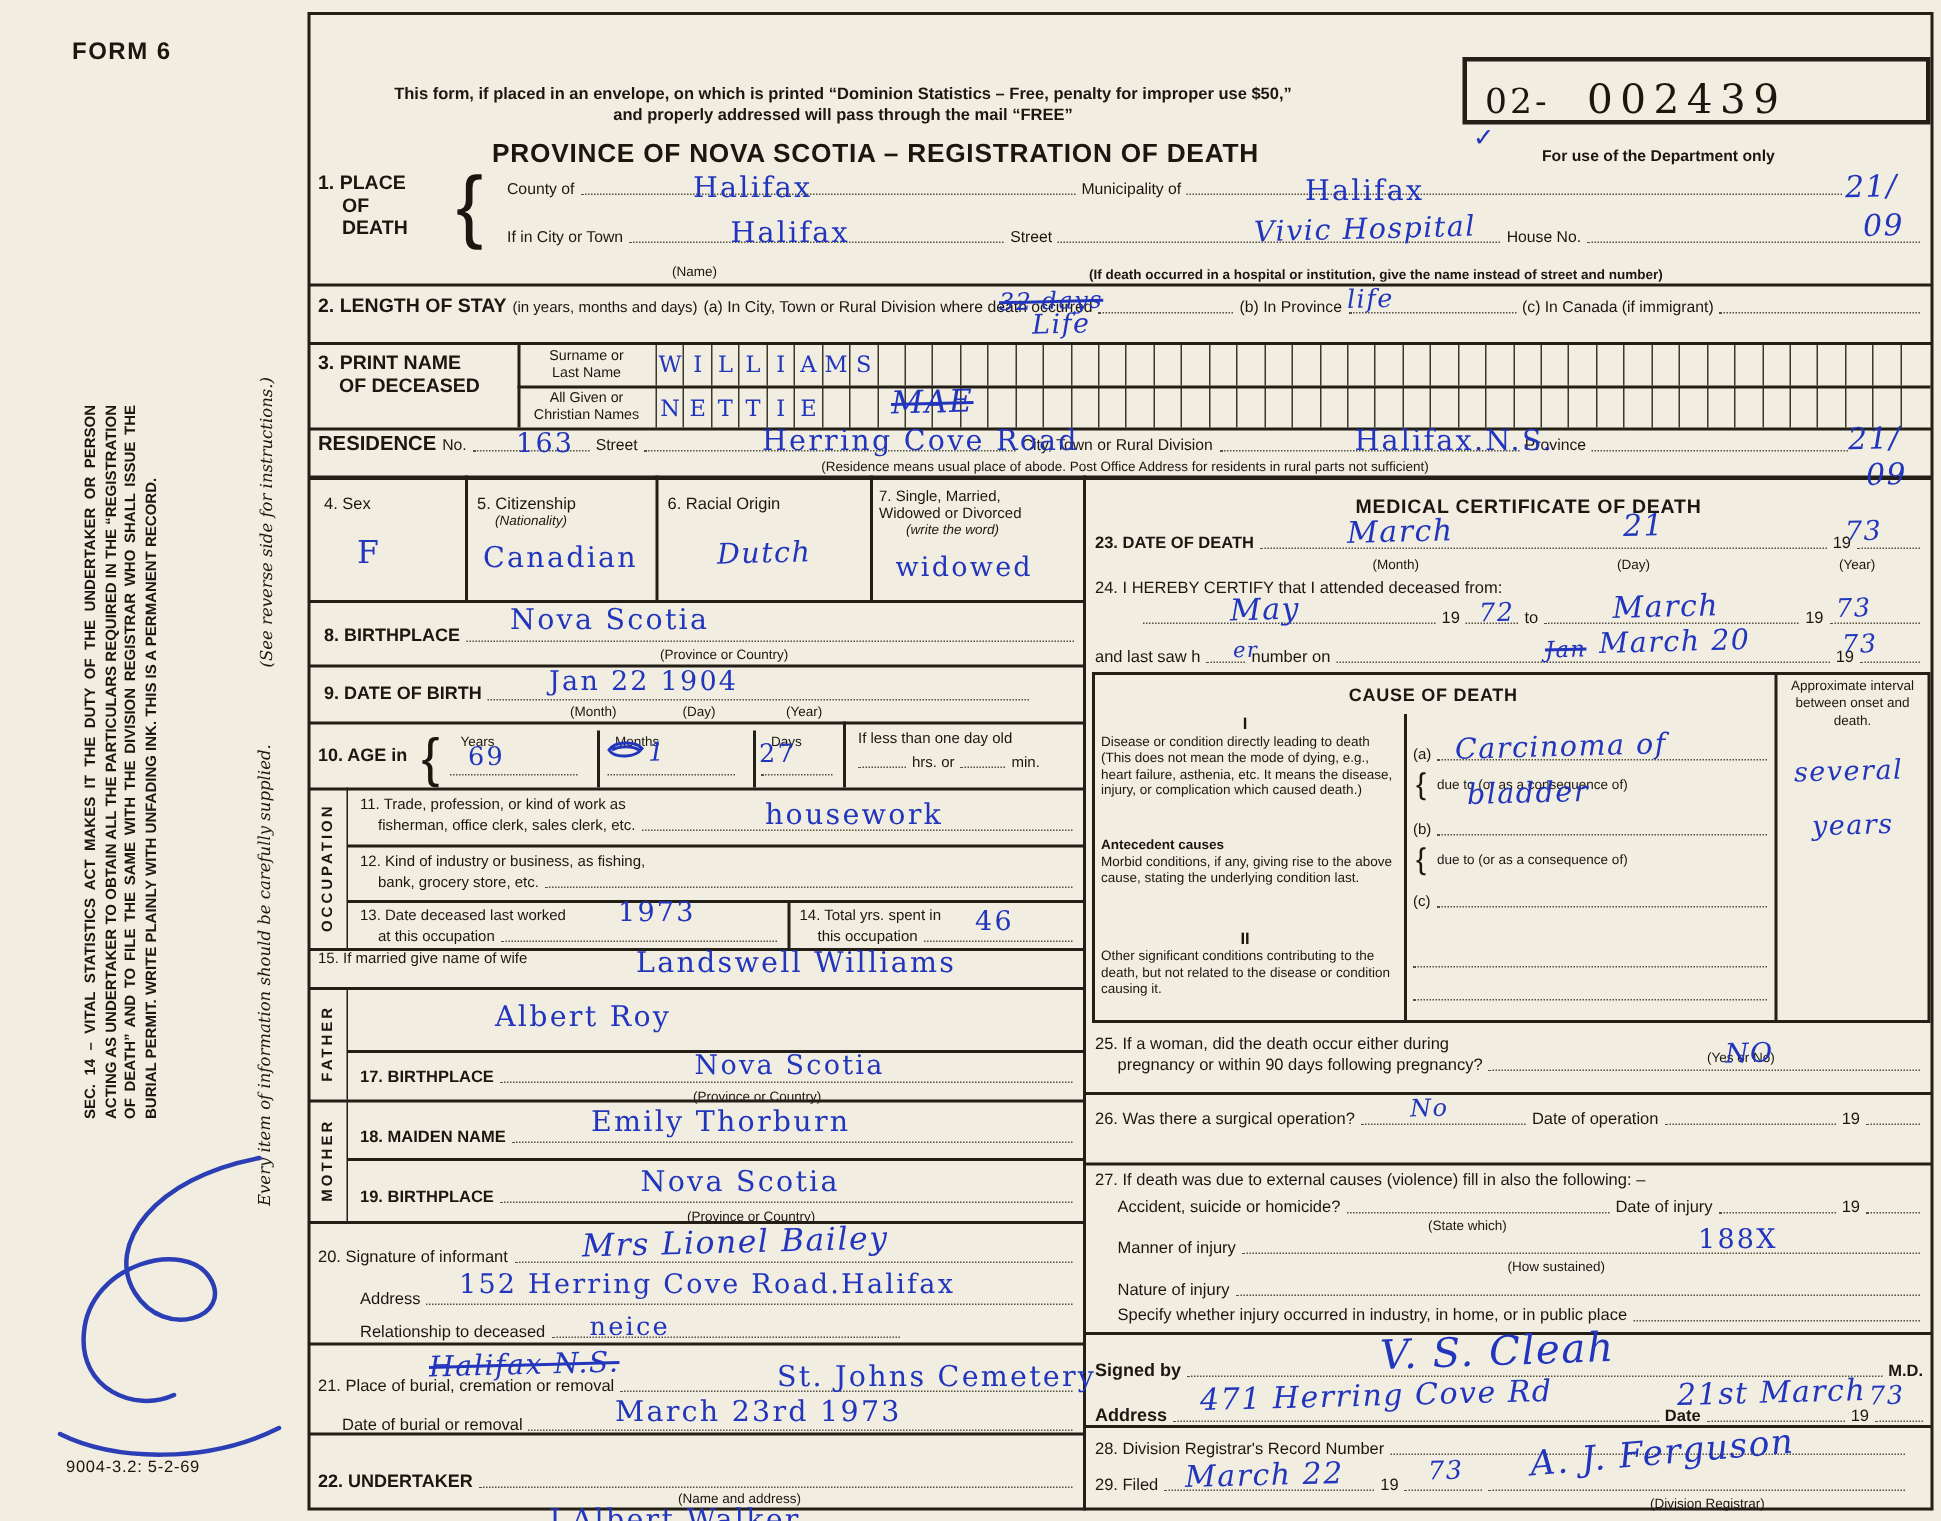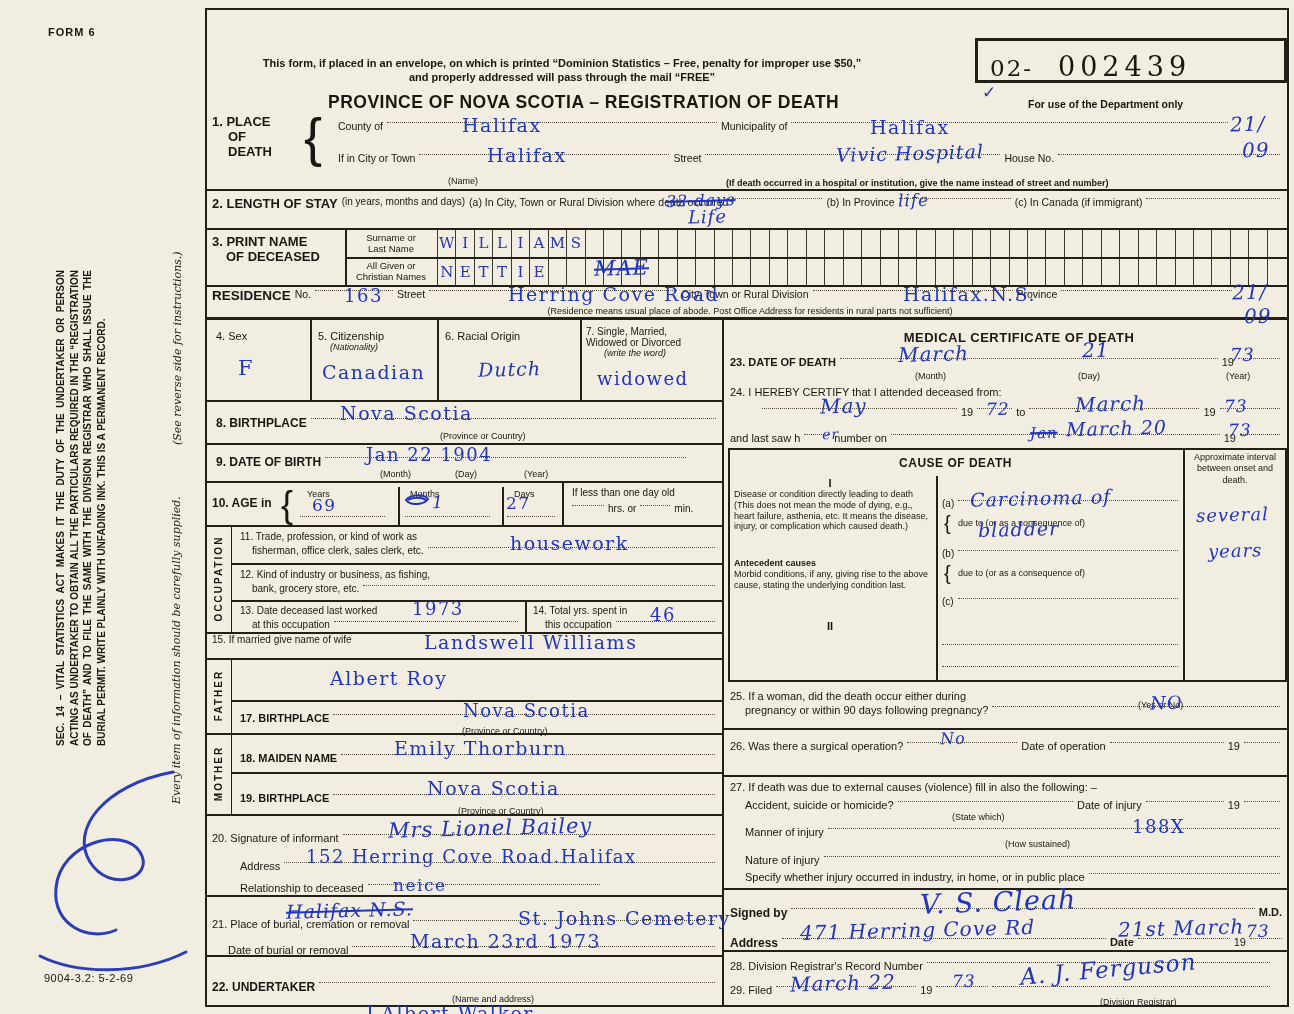--- a/index.html
+++ b/index.html
@@ -1,19 +1,19 @@
 <!DOCTYPE html>
 <html><head>
 <meta charset="utf-8">
 <style>
 *{margin:0;padding:0;box-sizing:border-box}
 body{background:#6e6a60}
 .page{position:relative;width:1294px;height:1014px;background:#f1ede0;font-family:"Liberation Sans",sans-serif;color:#1b1710;overflow:hidden}
 .a{position:absolute}
-.fx{display:flex;gap:4px}
+.fx{display:flex;align-items:flex-end;gap:4px}
 .fx0{display:flex}
 .b{font-weight:bold}
 .i{font-style:italic}
 .ctr{text-align:center}
 .ser{font-family:"DejaVu Serif",serif}
 .s9{font-size:9px}.s95{font-size:9.5px}.s10{font-size:10px}.s105{font-size:10.5px}.s11{font-size:11px}.s12{font-size:12px}.s13{font-size:13px}
 .dt{height:3px;border-bottom:1.5px dotted #55503f;margin-bottom:2px}
 .hl{position:absolute;height:1.5px;background:#241f16}
 .vl{position:absolute;width:1.5px;background:#241f16}
 .rot{transform:rotate(-90deg)}
@@ -24,21 +24,21 @@
 .hw{position:absolute;font-family:"DejaVu Serif",serif;color:#2135bd;white-space:nowrap;line-height:1;z-index:6}
 .hp{letter-spacing:1.5px}
 .cur{font-style:italic;letter-spacing:1px;transform:rotate(-1.5deg)}
 .strike{text-decoration:line-through;text-decoration-thickness:2px}
 </style>
 </head>
 <body>
 
 <div class="page">
 
-  <div class="a b" style="left:48px;top:26px;font-size:11px;letter-spacing:1px">FORM 6</div>
+  <div class="a b" style="left:48px;top:26px;font-size:16px;letter-spacing:1px">FORM 6</div>
   <div class="a rot b" style="left:-141px;top:465px;width:476px;height:86px;font-size:10px;line-height:1.35;text-align:justify">SEC. 14 – VITAL STATISTICS ACT MAKES IT THE DUTY OF THE UNDERTAKER OR PERSON ACTING AS UNDERTAKER TO OBTAIN ALL THE PARTICULARS REQUIRED IN THE “REGISTRATION OF DEATH” AND TO FILE THE SAME WITH THE DIVISION REGISTRAR WHO SHALL ISSUE THE BURIAL PERMIT. WRITE PLAINLY WITH UNFADING INK. THIS IS A PERMANENT RECORD.</div>
   <div class="a rot ser i" style="left:31px;top:289px;width:296px;height:16px;font-size:11px">(See reverse side for instructions.)</div>
   <div class="a rot ser i" style="left:-1px;top:617px;width:358px;height:16px;font-size:11px">Every item of information should be carefully supplied.</div>
   <svg class="a" style="left:18px;top:760px" width="185" height="225" viewBox="0 0 185 225">
       <path d="M155 12 C85 25 52 70 72 102 C92 134 138 118 122 92 C106 66 42 82 38 128 C34 166 72 182 98 170 M22 196 C58 214 120 216 168 192" stroke="#2b3eb5" stroke-width="3" fill="none" stroke-linecap="round"></path>
     </svg>
   <div class="a" style="left:44px;top:972px;font-size:11px;letter-spacing:.5px">9004-3.2: 5-2-69</div>
 
   <div class="a" style="left:205px;top:8px;width:1084px;height:999px;border:2.5px solid #241f16"></div>
 
@@ -414,20 +414,21 @@
   <div class="a" style="left:728px;top:448px;width:559px;height:234px;border:2px solid #241f16"></div>
   <div class="vl" style="left:1183px;top:450px;height:230px"></div>
   <div class="vl" style="left:936px;top:476px;height:204px"></div>
   <div class="a b ctr" style="left:728px;top:456px;width:455px;font-size:12px;letter-spacing:.5px">CAUSE OF DEATH</div>
   <div class="a s9 ctr" style="left:1186px;top:452px;width:98px;line-height:1.25">Approximate interval between onset and death.</div>
   <div class="a b s11 ctr" style="left:820px;top:477px;width:20px">I</div>
   <div class="a s9" style="left:734px;top:489px;width:198px;line-height:1.2">Disease or condition directly leading to death (This does not mean the mode of dying, e.g., heart failure, asthenia, etc. It means the disease, injury, or complication which caused death.)</div>
   <div class="a s9 b" style="left:734px;top:558px">Antecedent causes</div>
   <div class="a s9" style="left:734px;top:569px;width:198px;line-height:1.2">Morbid conditions, if any, giving rise to the above cause, stating the underlying condition last.</div>
   <div class="a b s11 ctr" style="left:820px;top:620px;width:20px">II</div>
+  <div class="a s9" style="left:734px;top:632px;width:198px;line-height:1.2">Other significant conditions contributing to the death, but not related to the disease or condition causing it.</div>
   <div class="a fx" style="left:942px;top:498px;width:236px">
       <span class="s10">(a)</span>
       <span class="dt" style="flex:1"></span>
     </div>
   <span class="a" style="left:944px;top:512px;font-size:20px;font-weight:300">{</span>
   <div class="a s9" style="left:958px;top:518px">due to (or as a consequence of)</div>
   <div class="a fx" style="left:942px;top:548px;width:236px">
       <span class="s10">(b)</span>
       <span class="dt" style="flex:1"></span>
     </div>

